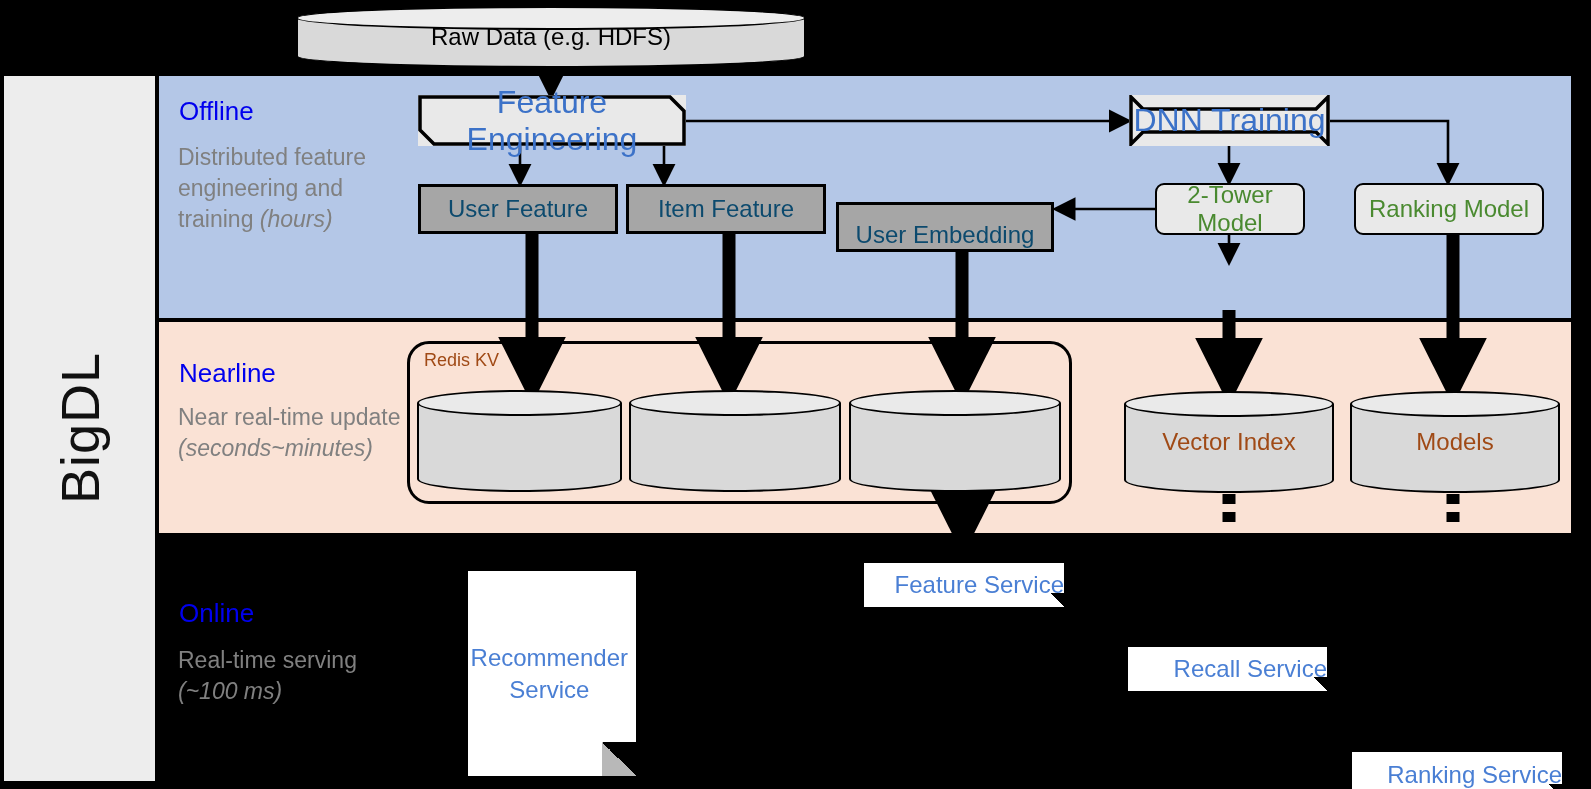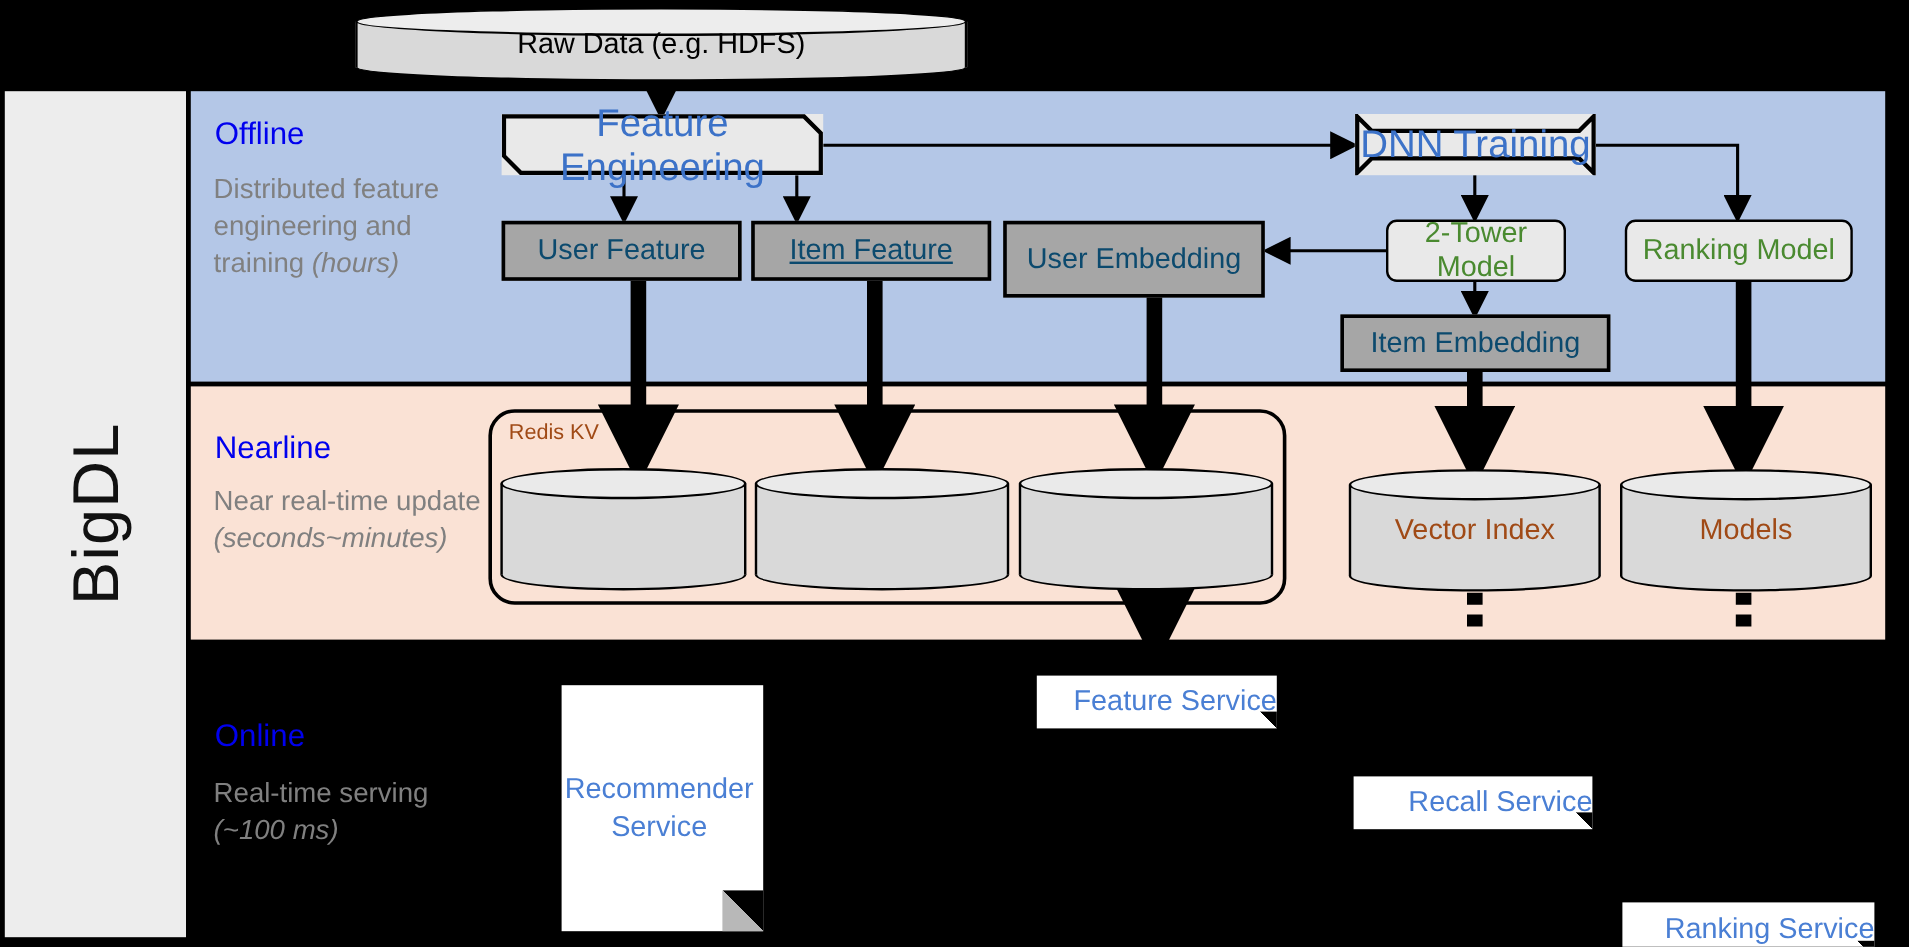--- a/index.html
+++ b/index.html
@@ -162,28 +162,25 @@
   <div class="node chamfer" style="left:1129px;top:95px;width:201px;height:51px;">
     <svg class="inner" viewBox="0 0 201 51" preserveAspectRatio="none">
       <path d="M2,2 L14,14 L187,14 L199,2 L199,49 L187,37 L14,37 L2,49 Z" fill="#e9e9e9" stroke="#000" stroke-width="3.5" vector-effect="non-scaling-stroke"></path>
     </svg>
     <span style="position:relative;z-index:2;">DNN Training</span>
   </div>
 
   <div class="node databox" style="left:418px;top:184px;width:200px;height:50px;">
     <span>User Feature</span>
   </div>
-  <div class="node databox" style="left:626px;top:184px;width:200px;height:50px;text-decoration:underline;">
+  <div class="node databox" style="left:626px;top:184px;width:200px;height:50px;">
     <span>Item Feature</span>
   </div>
-  <div class="node databox" style="left:836px;top:184px;width:218px;height:64px;">
+  <div class="node databox" style="left:836px;top:202px;width:218px;height:50px;align-items:flex-end;">
     <span>User Embedding</span>
-  </div>
-  <div class="node databox" style="left:1117px;top:262px;width:225px;height:48px;">
-    <span>Item Embedding</span>
   </div>
 
   <div class="node proc green" style="left:1155px;top:183px;width:150px;height:52px;">
     <span>2-Tower Model</span>
   </div>
   <div class="node proc green" style="left:1354px;top:183px;width:190px;height:52px;">
     <span>Ranking Model</span>
   </div>
 
   <div id="redis-box"></div>

